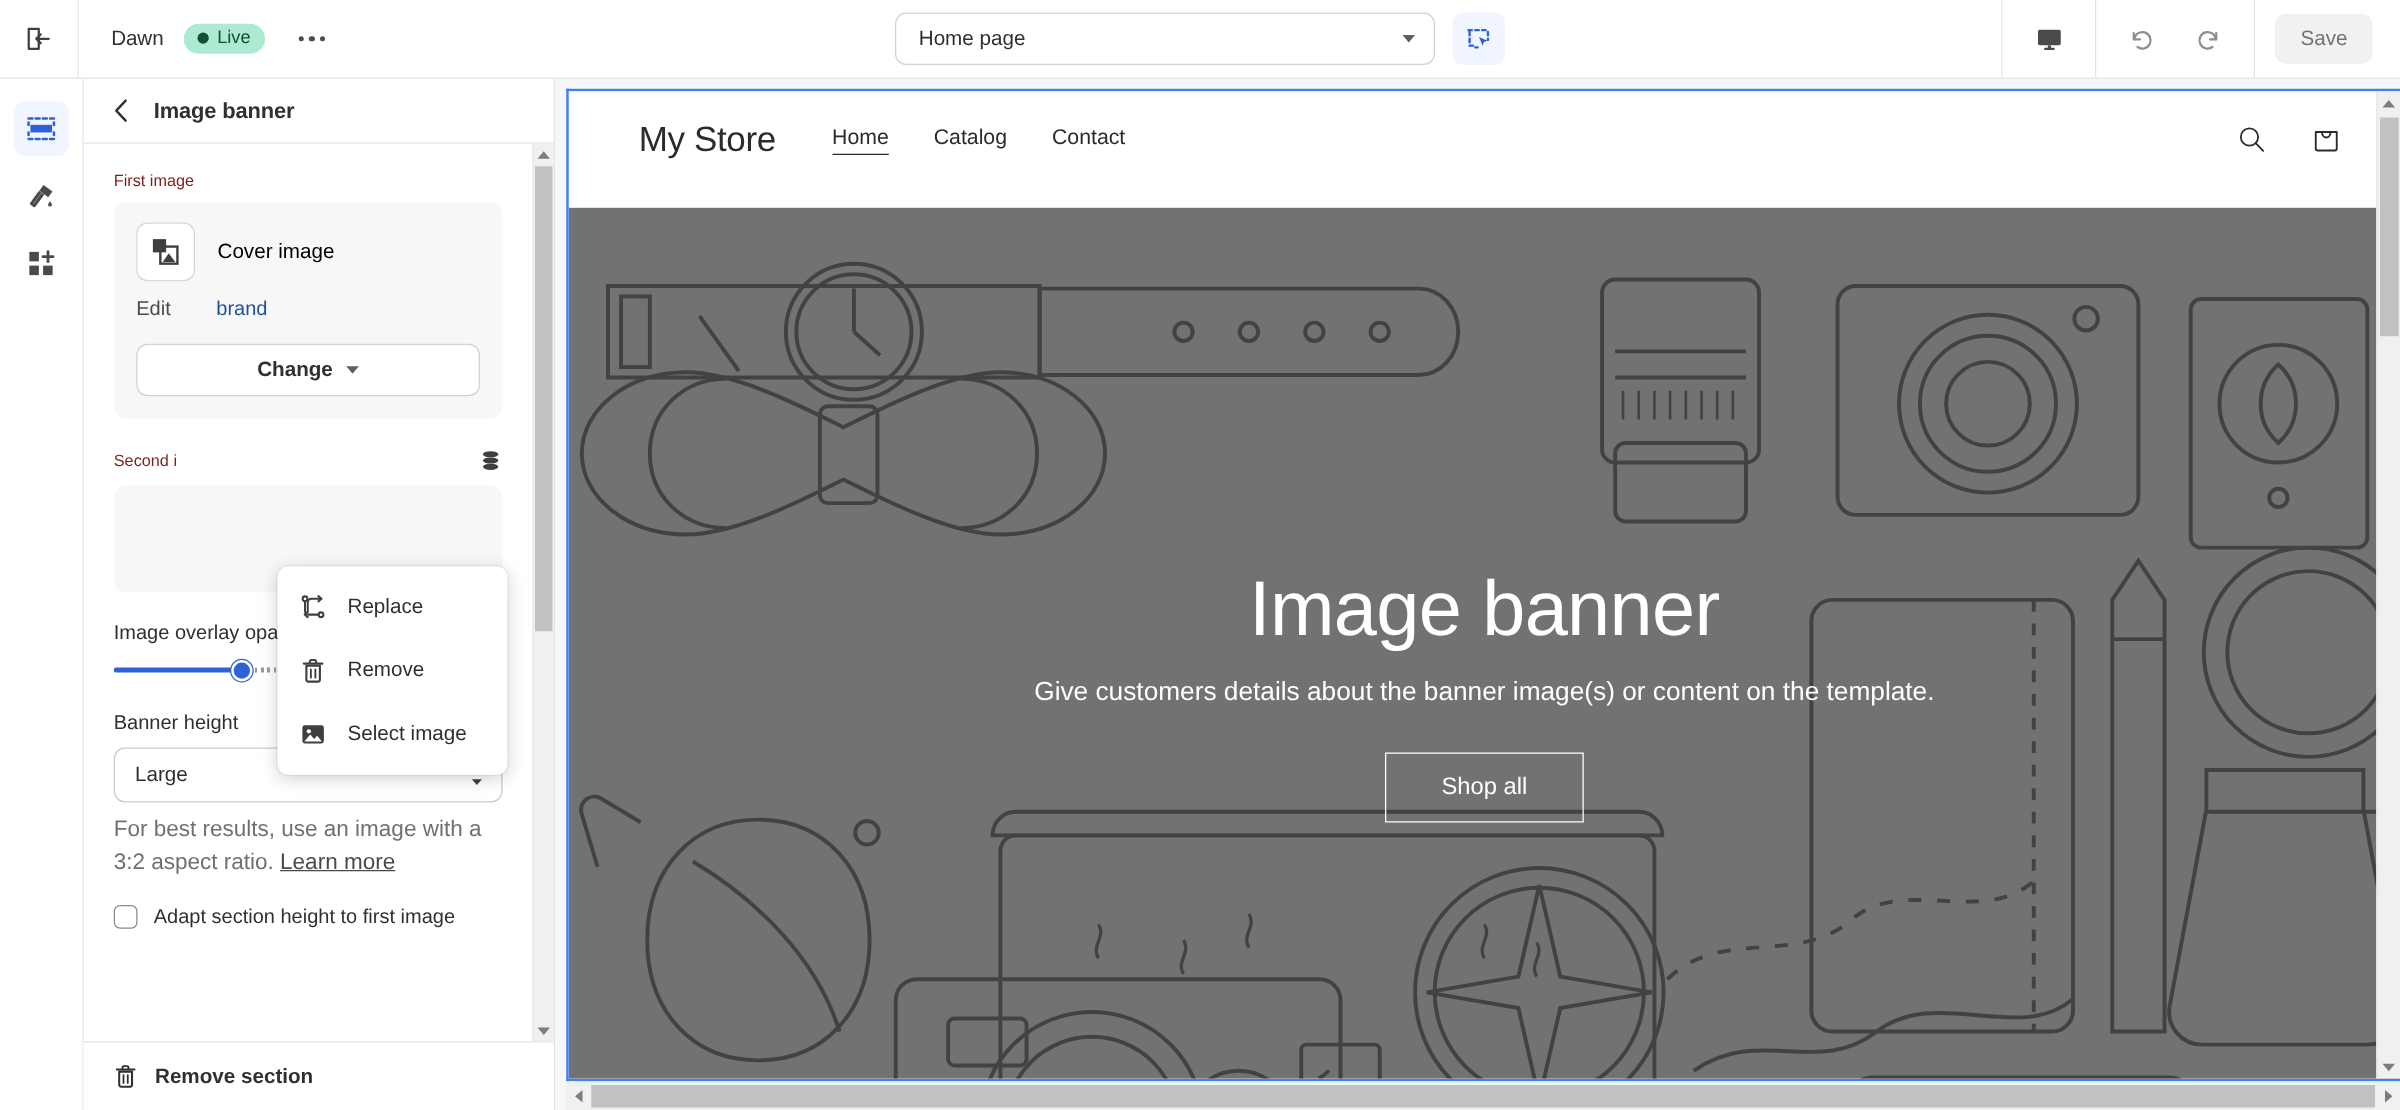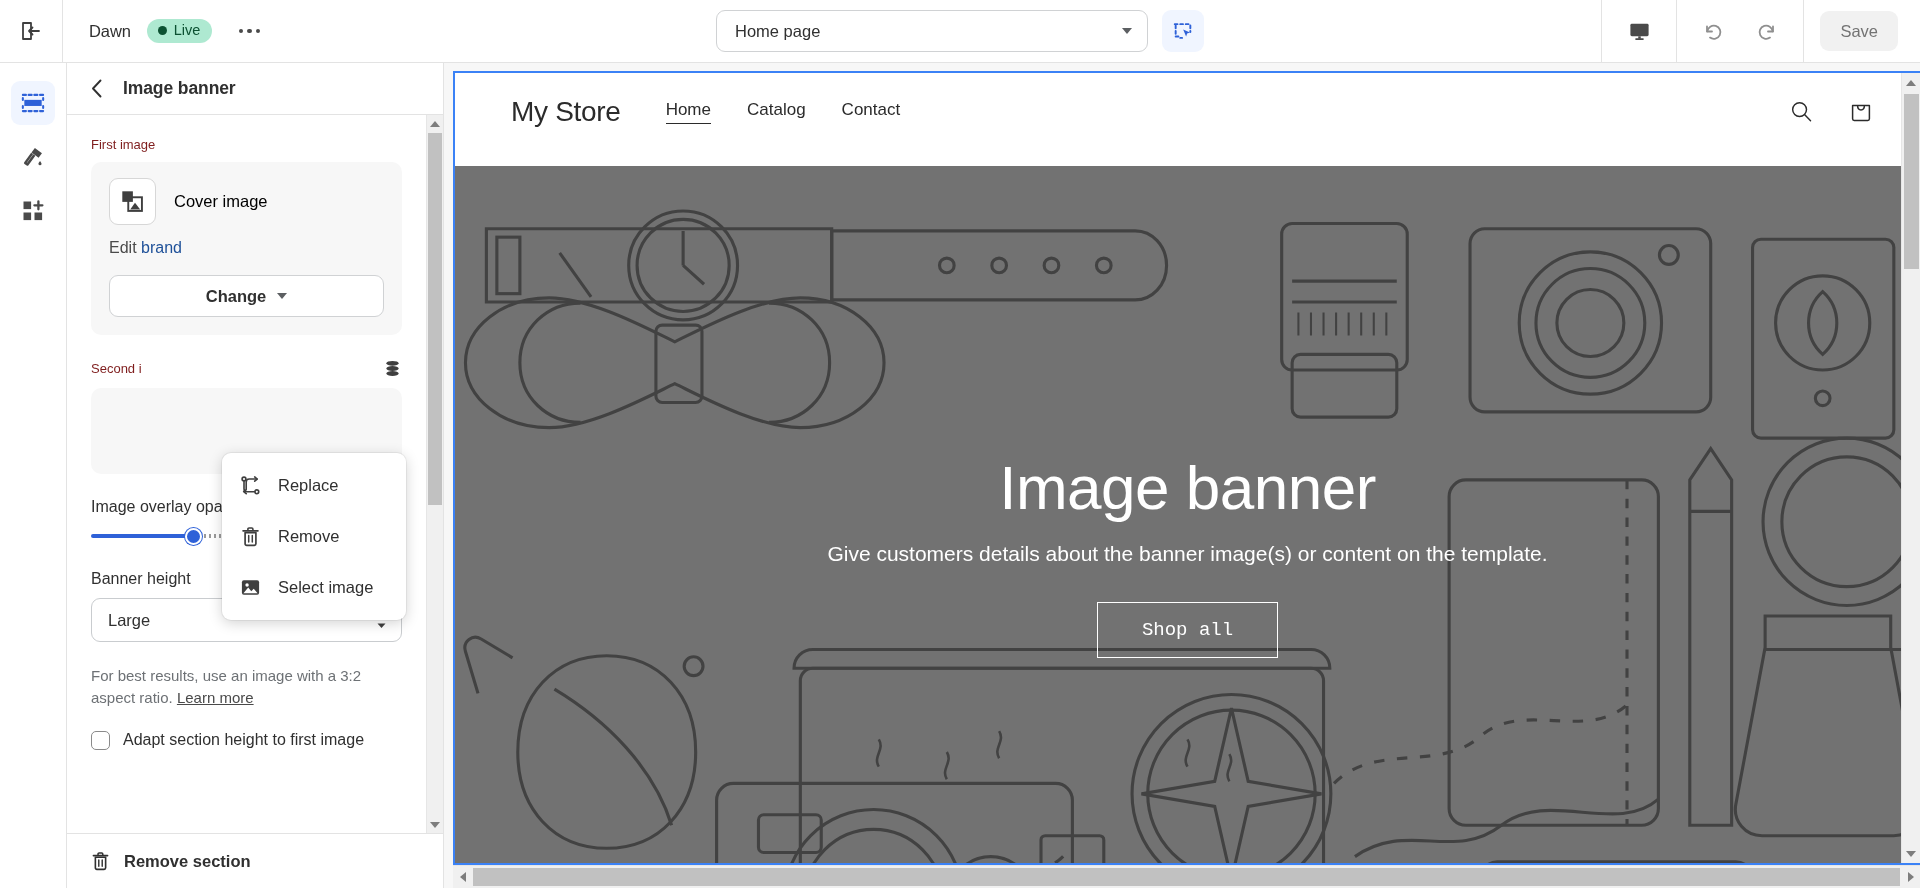--- a/index.html
+++ b/index.html
@@ -145,21 +145,21 @@
     margin-bottom: 24px;
   }
   .img-row { display: flex; align-items: center; gap: 18px; }
   .img-thumb {
     width: 47px; height: 47px;
     border: 1px solid #d7d7d7; border-radius: 9px; background: #fff;
     display: flex; align-items: center; justify-content: center;
   }
   .img-name { font-size: 16.5px; color: #000000; }
   .edit-brand { margin-top: 14px; font-size: 16px; color: #4a4a4a; }
-  .edit-brand a { color: #1f5199; text-decoration: none; cursor: pointer; }
+  .edit-brand a { color: #1f5199; text-decoration: none; cursor: pointer; margin-left: 32px; }
   .change-btn {
     margin-top: 18px;
     width: 100%; height: 42px;
     background: #fff; border: 1px solid #d0d2d4; border-radius: 9px;
     display: flex; align-items: center; justify-content: center; gap: 11px;
     font-size: 16.5px; color: #303030; font-weight: bold;
     cursor: pointer;
   }
 
   .row-head {
@@ -186,21 +186,21 @@
   .slider-val { font-size: 16.5px; color: #303030; min-width: 40px; }
 
   .select-box {
     width: 100%; height: 44px;
     border: 1px solid #c9cccf; border-radius: 9px; background: #fff;
     display: flex; align-items: center; justify-content: space-between;
     padding: 0 13px 0 16px;
     font-size: 16.5px; color: #303030;
     cursor: pointer;
   }
-  .help-text { font-size: 15px; color: #6d7175; margin-top: 23px; line-height: 1.45; }
+  .help-text { font-size: 18px; color: #6d7175; margin-top: 8px; line-height: 1.45; }
   .help-text a { color: #4a4a4a; text-decoration: underline; cursor: pointer; }
 
   .checkbox-row { display: flex; align-items: center; gap: 13px; margin-top: 22px; }
   .checkbox {
     width: 19px; height: 19px; border: 1.5px solid #8a8a8a; border-radius: 5px; background: #fff;
     cursor: pointer;
   }
   .checkbox-label { font-size: 16px; color: #303030; }
 
   .sb-footer {
@@ -274,21 +274,21 @@
   .banner-title {
     font-size: 62px; color: #fff; font-weight: normal;
     letter-spacing: -0.5px; line-height: 1.05; margin: 0;
   }
   .banner-sub { font-size: 21px; color: #fff; margin-top: 22px; }
   .shop-all {
     margin-top: 36px;
     border: 1.5px solid #fff; background: transparent; color: #fff;
     font-size: 19px;
     padding: 16px 44px;
-    font-family: Liberation Mono, monospace;
+    font-family: Liberation Sans, sans-serif;
     cursor: pointer;
   }
 
   
   .pv-vscroll {
     position: absolute; right: 0; top: 0; bottom: 0; width: 19px;
     background: #f0f0f0; border-left: 1px solid #e6e6e6;
     display: flex; flex-direction: column; align-items: center;
     z-index: 10; cursor: pointer;
   }

